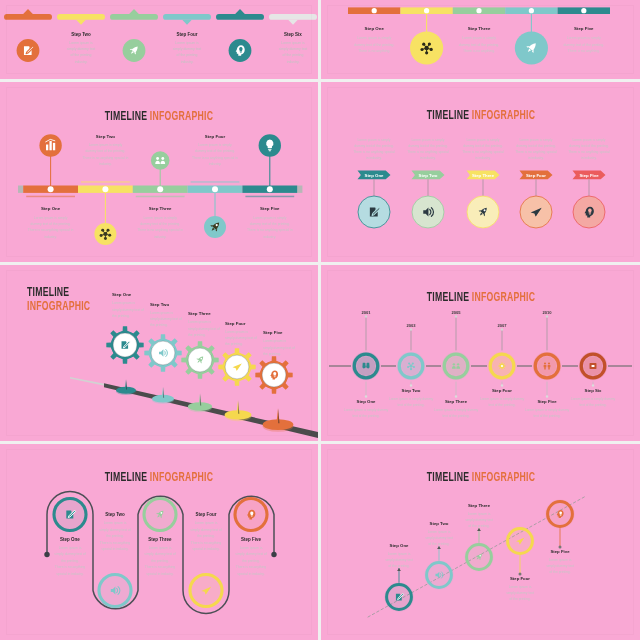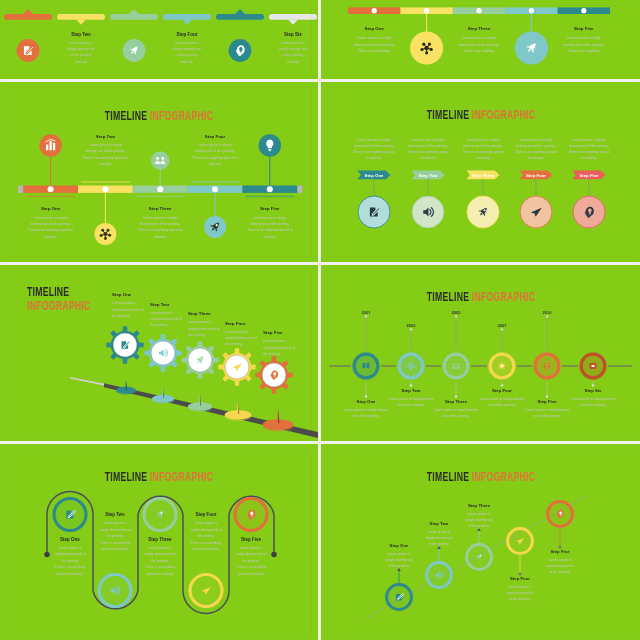--- a/index.html
+++ b/index.html
@@ -1,20 +1,20 @@
 <!DOCTYPE html>
 <html><head>
 <meta charset="utf-8">
 <style>
   html,body{margin:0;padding:0;background:#fff;}
   body{width:640px;height:640px;overflow:hidden;
        font-family:"Liberation Sans",sans-serif;
        -webkit-font-smoothing:antialiased;}
   .grid{position:relative;width:640px;height:640px;background:#f0f0f0;}
-  .panel{position:absolute;background:#84cc16;overflow:hidden;}
+  .panel{position:absolute;background:#f9a8d4;overflow:hidden;}
   .panel::after{content:"";position:absolute;left:6px;top:5px;right:6px;bottom:5px;
       border:1px solid rgba(0,0,0,.018);pointer-events:none;}
   .p1{left:0;top:0;width:318px;height:79px;}
   .p2{left:321px;top:0;width:319px;height:79px;}
   .p3{left:0;top:82px;width:318px;height:180px;}
   .p4{left:321px;top:82px;width:319px;height:180px;}
   .p5{left:0;top:265px;width:318px;height:176px;}
   .p6{left:321px;top:265px;width:319px;height:176px;}
   .p7{left:0;top:444px;width:318px;height:196px;}
   .p8{left:321px;top:444px;width:319px;height:196px;}

